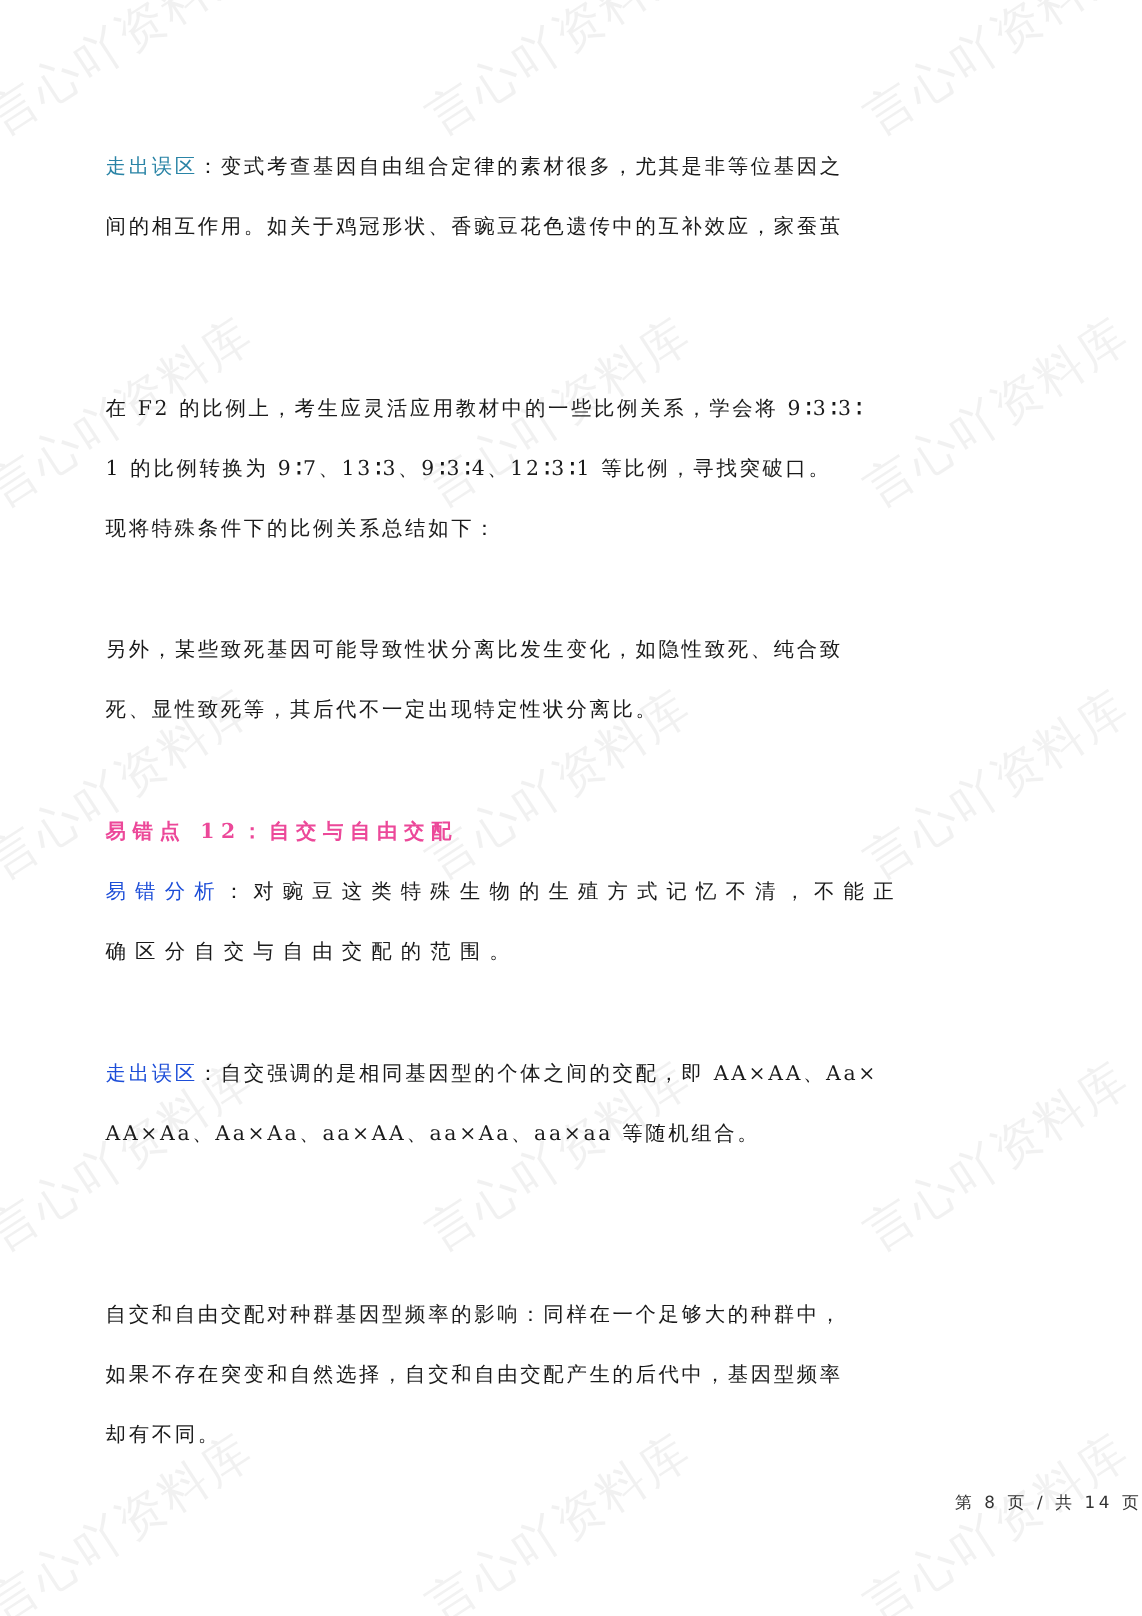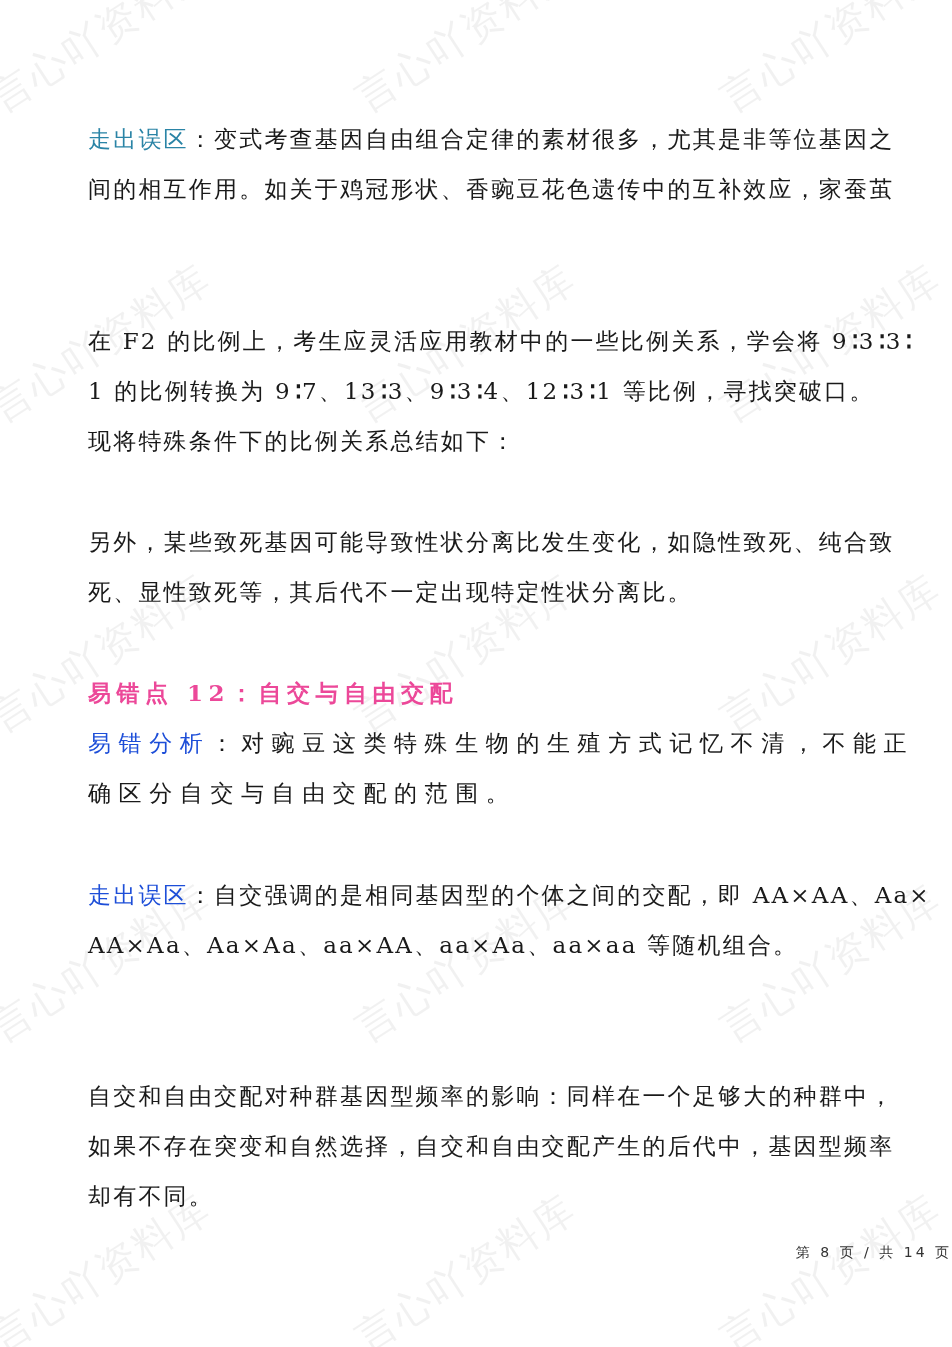--- a/index.html
+++ b/index.html
@@ -6,21 +6,21 @@
   body {
     width: 952px; height: 1347px; background: #ffffff; position: relative; overflow: hidden;
     font-family: "DejaVu Serif", "Liberation Serif", serif; color: #1a1a1a;
   }
   .watermarks { position: absolute; inset: 0; pointer-events: none; z-index: 0; }
   .wm {
     position: absolute; font-family: "DejaVu Sans", sans-serif; font-size: 40px; color: #000;
     opacity: 0.05; transform: rotate(-33deg); transform-origin: left bottom; white-space: nowrap; letter-spacing: 2px;
   }
   .page { position: absolute; left: 88px; top: 0; width: 780px; z-index: 1; }
-  .para { position: absolute; left: 0; width: 780px; font-size: 23px; line-height: 50px; letter-spacing: 2.2px; text-align: justify; }
+  .para { position: absolute; left: 0; width: 780px; font-size: 17px; line-height: 50px; letter-spacing: 2.2px; text-align: justify; }
   .para .line { display: block; white-space: nowrap; height: 50px; }
   .label-blue { color: #2a84a6; }
   .label-red { color: #1d4ed8; }
   .heading { color: #ec4899; font-weight: bold; letter-spacing: 5.5px; }
   .wide { letter-spacing: 7.6px; }
   .footer {
     position: absolute; left: 0; width: 952px; top: 1244px; text-align: right;
     font-family: "DejaVu Sans", sans-serif; font-size: 14px; color: #333; letter-spacing: 3px; z-index: 1;
   }
 </style>

